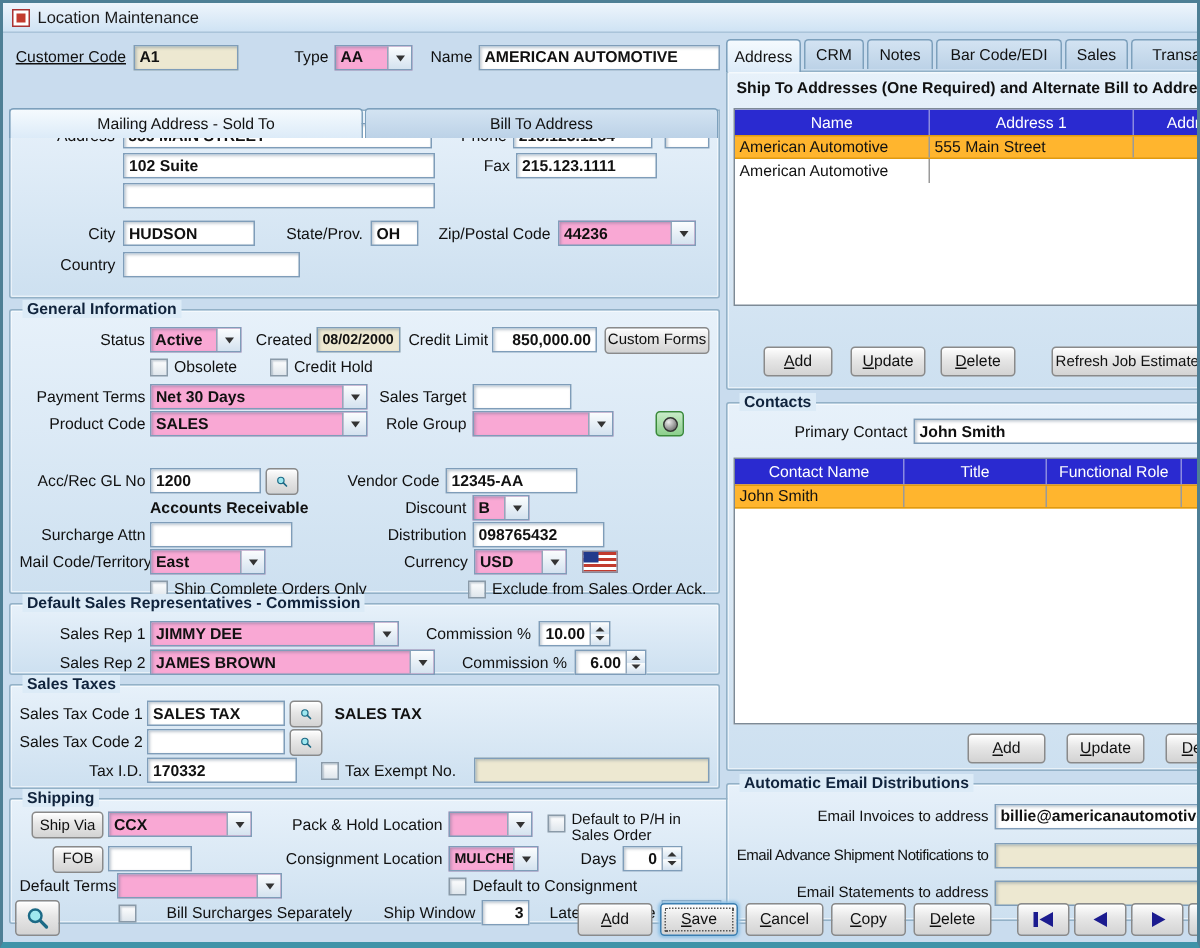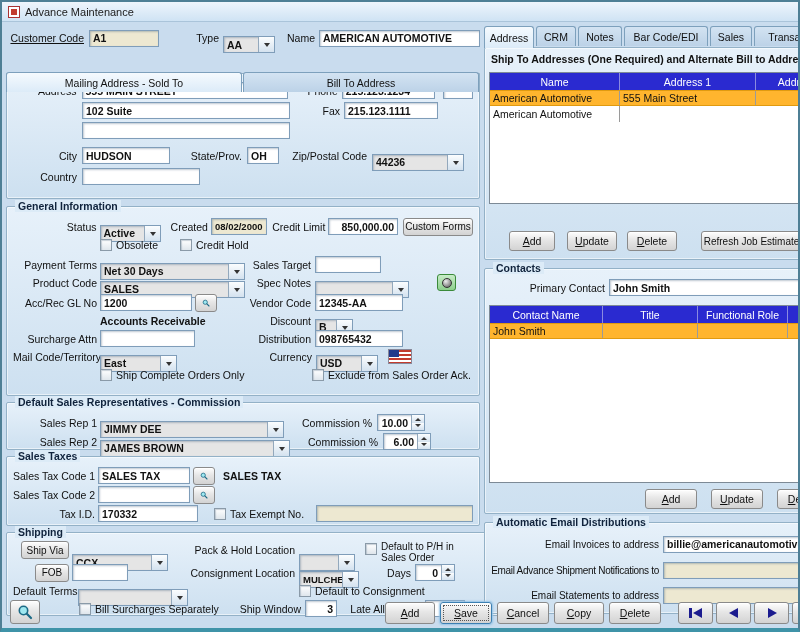--- a/index.html
+++ b/index.html
@@ -25,22 +25,22 @@
   .lbl.left { text-align:left; }
   .u { text-decoration:underline; }
   .field {
     height:17px; background:#fff; border:1px solid #7f9db9;
     box-shadow:inset 1px 1px 2px rgba(70,95,120,.35);
     font-weight:bold; padding:1px 3px; overflow:hidden; white-space:nowrap;
     display:flex; align-items:center;
   }
   .field.ro { background:#ede8d1; }
   .field.num { justify-content:flex-end; }
-  .dd { display:flex; height:17px; border:1px solid #7f9db9; background:#e5e5e5;
-    box-shadow:inset 1px 1px 2px rgba(70,95,120,.35); overflow:hidden;margin-top:13px; }
+  .dd { display:flex; height:17px; border:1px solid #7f9db9; background:#f9a8d4;
+    box-shadow:inset 1px 1px 2px rgba(70,95,120,.35); overflow:hidden; }
   .dd .dd-val { flex:1; font-weight:bold; padding:1px 3px; white-space:nowrap; overflow:hidden; display:flex; align-items:center;}
   .dd-arrow { width:16px; flex:0 0 16px; border-left:1px solid #93a8bc;
     background:linear-gradient(#fbfdfe,#d4e2ef); display:flex; align-items:center; justify-content:center; }
   .dd-arrow::after { content:""; width:0; height:0; border:3.5px solid transparent; border-top:4.5px solid #333; margin-top:4px; }
   .spin { display:flex; height:17px; border:1px solid #7f9db9; background:#fff; box-shadow:inset 1px 1px 2px rgba(70,95,120,.35);text-align:center;}
   .spin .sp-val { flex:1; font-weight:bold; padding:1px 3px; display:flex; align-items:center; justify-content:flex-end;}
   .spin .sp-btns { width:13px; flex:0 0 13px; border-left:1px solid #93a8bc; display:flex; flex-direction:column;}
   .spin .sp-btns span { flex:1; background:linear-gradient(#fbfdfe,#d4e2ef); display:flex; align-items:center; justify-content:center;}
   .spin .sp-btns span:first-child::after { content:""; border:3px solid transparent; border-bottom:3.5px solid #333; margin-bottom:1px;}
   .spin .sp-btns span:last-child::after { content:""; border:3px solid transparent; border-top:3.5px solid #333; margin-top:1px;}
@@ -88,21 +88,21 @@
   #footer { position:absolute; left:0; right:0; bottom:2px; height:26px; }
   .navbtn { position:absolute; top:2px; width:35px; height:22px; }
 </style>
 </head>
 <body>
 
 <div id="window">
 
   <div id="titlebar">
     <span class="app-icon"></span>
-    <span class="title">Advance Maintenance</span>
+    <span class="title">Location Maintenance</span>
   </div>
 
   <div id="left-panel">
 
     <div class="row" style="position:absolute; left:0; top:4px; width:474px; height:20px; margin:0;">
       <span class="lbl u" style="width:78px">Customer Code</span>
       <span class="field ro" style="width:70px; margin-left:5px">A1</span>
       <span class="lbl" style="width:36px; margin-left:24px">Type</span>
       <span class="dd" style="width:52px; margin-left:4px">
         <span class="dd-val">AA</span>
@@ -180,32 +180,32 @@
         </span>
         <span class="lbl" style="width:62px; margin-left:4px">Sales Target</span>
         <span class="field" style="width:66px; margin-left:4px"></span>
       </div>
       <div class="row">
         <span class="lbl" style="width:84px">Product Code</span>
         <span class="dd" style="width:145px; margin-left:3px">
           <span class="dd-val">SALES</span>
           <span class="dd-arrow"></span>
         </span>
-        <span class="lbl" style="width:62px; margin-left:4px">Spec Notes</span>
+        <span class="lbl" style="width:62px; margin-left:4px">Role Group</span>
         <span class="dd" style="width:94px; margin-left:4px">
           <span class="dd-val"></span>
           <span class="dd-arrow"></span>
         </span>
         <span class="cam-btn" style="margin-left:28px">
             <i></i>
           </span>
       </div>
-      <div class="row" style="margin-top:3px">
+      <div class="row" style="margin-top:21px">
         <span class="lbl" style="width:84px">Acc/Rec GL No</span>
-        <span class="field" style="width:92px; margin-left:3px">1200</span>
+        <span class="field" style="width:74px; margin-left:3px">1200</span>
         <span class="btn small mag-btn" style="width:22px; margin-left:3px">
           <svg width="14" height="14" viewBox="0 0 16 16">
               <circle cx="6.5" cy="6.5" r="4.2" fill="#9fe8f0" stroke="#1c6a86" stroke-width="1.6"></circle>
               <line x1="9.8" y1="9.8" x2="14" y2="14" stroke="#1c6a86" stroke-width="2.2" stroke-linecap="round"></line>
             </svg>
         </span>
         <span class="lbl" style="width:90px; margin-left:4px">Vendor Code</span>
         <span class="field" style="width:88px; margin-left:4px">12345-AA</span>
       </div>
       <div class="row">
@@ -240,21 +240,21 @@
         <span class="lbl left" style="width:196px; margin-left:4px">Ship Complete Orders Only</span>
         <span class="cb"></span>
         <span class="lbl left" style="margin-left:4px">Exclude from Sales Order Ack.</span>
       </div>
     </div>
 
     <div class="group" style="left:0; top:378px; width:474px; height:48px; padding-top:11px;">
       <span class="group-title">Default Sales Representatives - Commission</span>
       <div class="row">
         <span class="lbl" style="width:84px">Sales Rep 1</span>
-        <span class="dd" style="width:184px; margin-left:3px">
+        <span class="dd" style="width:166px; margin-left:3px">
           <span class="dd-val">JIMMY DEE</span>
           <span class="dd-arrow"></span>
         </span>
         <span class="lbl" style="width:84px; margin-left:4px">Commission %</span>
         <span class="spin" style="width:48px; margin-left:5px">
           <span class="sp-val">10.00</span>
           <span class="sp-btns">
               <span></span>
               <span></span>
             </span>
@@ -346,21 +346,21 @@
         <span class="lbl" style="width:62px">Default Terms</span>
         <span class="dd" style="width:110px; margin-left:3px">
           <span class="dd-val"></span>
           <span class="dd-arrow"></span>
         </span>
         <span class="cb" style="margin-left:111px"></span>
         <span class="lbl left" style="margin-left:4px">Default to Consignment</span>
       </div>
       <div class="row" style="margin-top:1px">
         <span class="cb" style="margin-left:66px"></span>
-        <span class="lbl left" style="width:140px; margin-left:4px">Bill Surcharges Separately</span>
+        <span class="lbl left" style="width:140px; margin-left:20px">Bill Surcharges Separately</span>
         <span class="lbl" style="width:62px; margin-left:4px">Ship Window</span>
         <span class="field num" style="width:32px; margin-left:4px">3</span>
         <span class="lbl" style="width:76px; margin-left:8px">Late Allowance</span>
         <span class="field" style="width:40px; margin-left:4px"></span>
       </div>
     </div>
   </div>
 
   <div id="right-panel">
 

